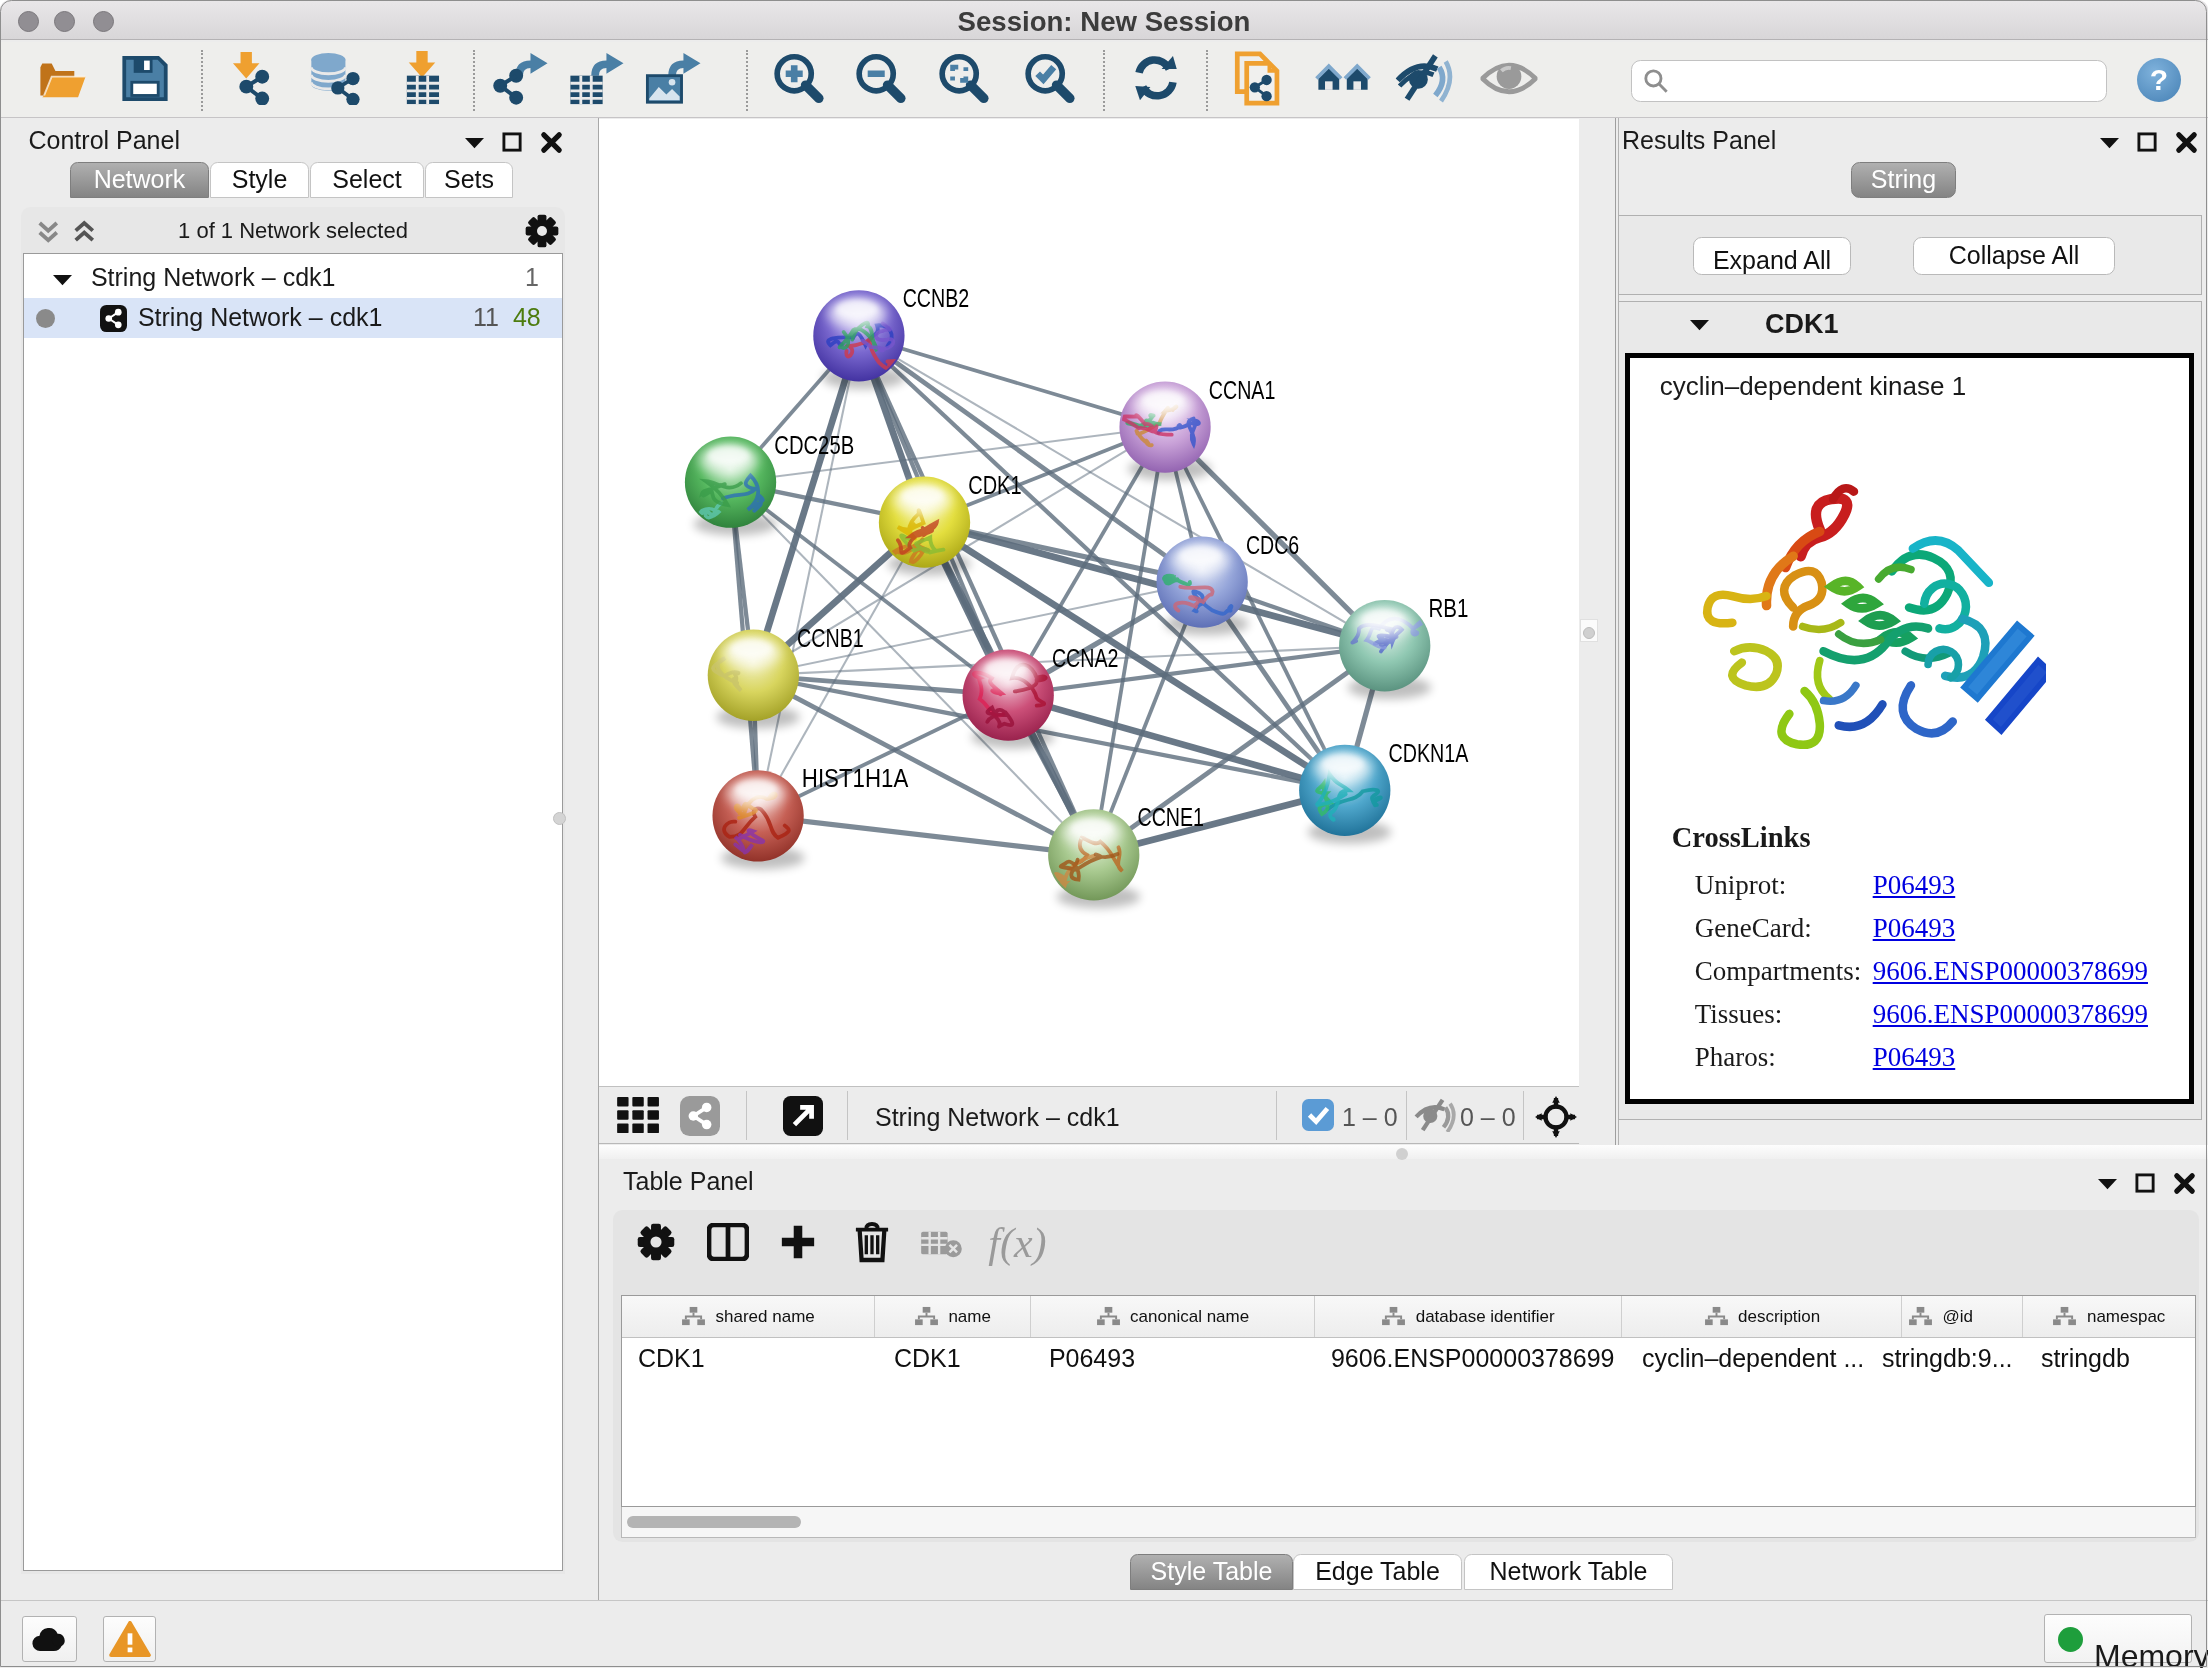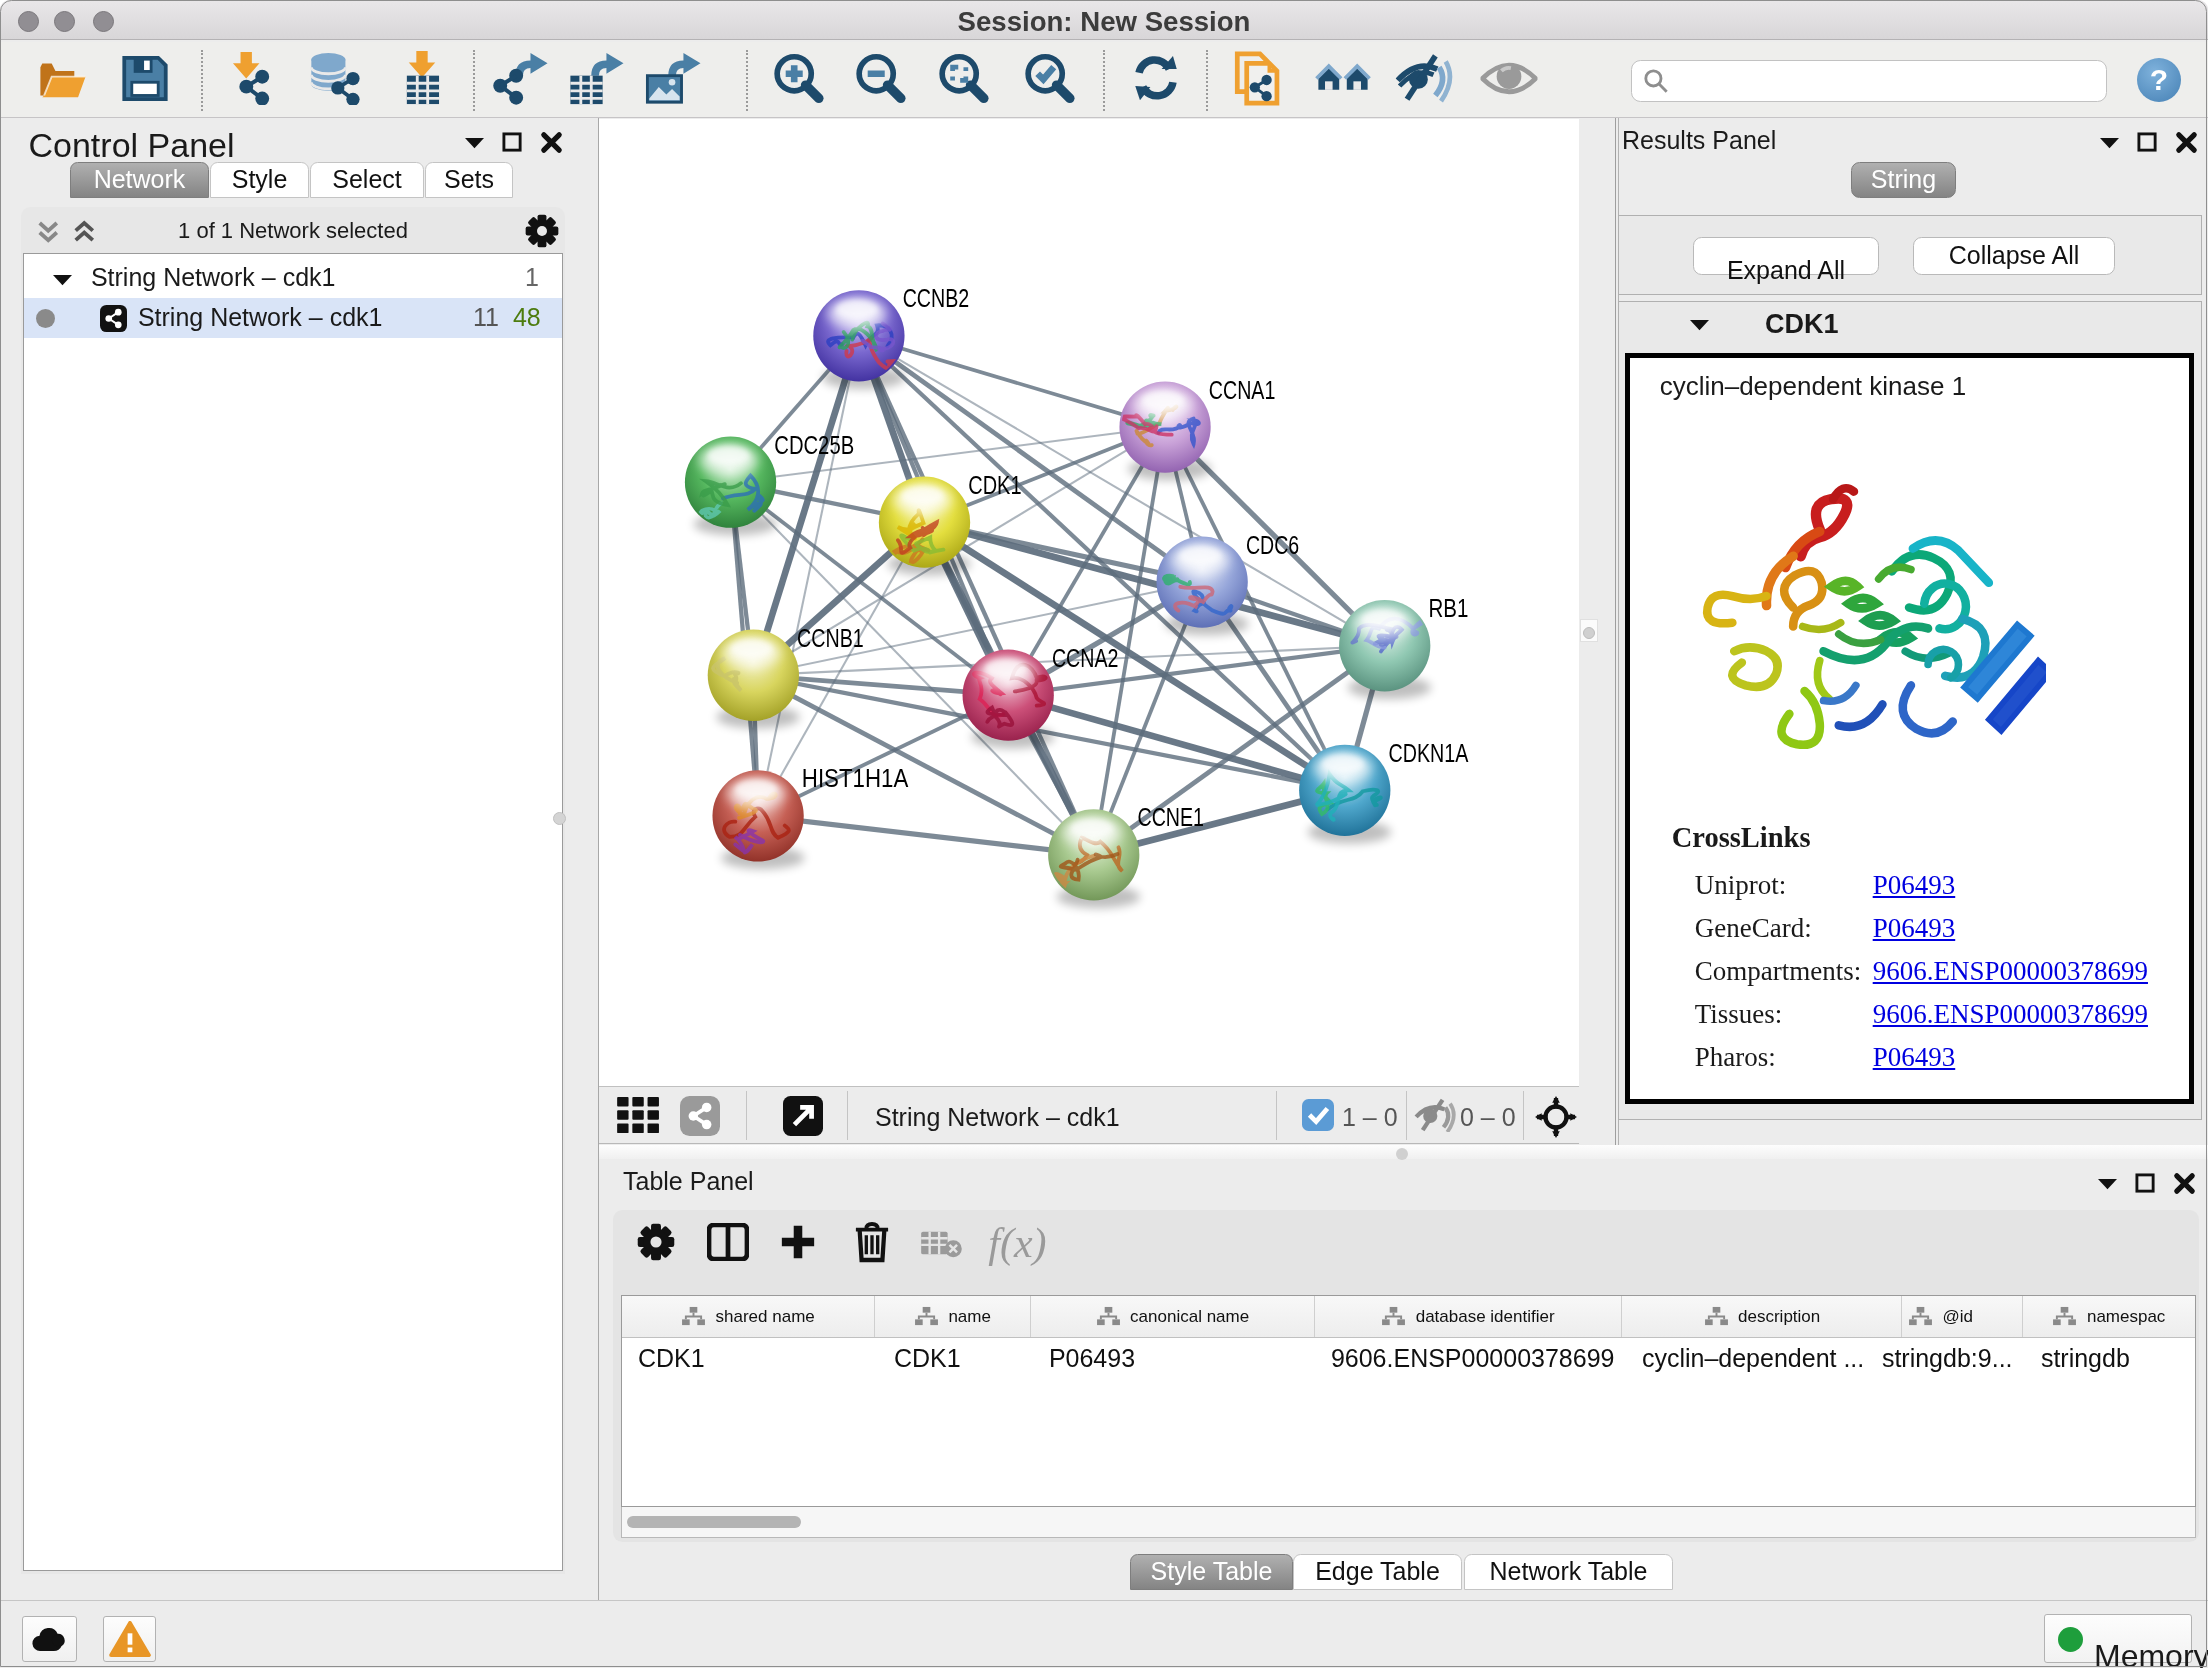--- a/index.html
+++ b/index.html
@@ -13,21 +13,21 @@
 #toolbar {position:absolute;left:0;top:42px;width:2208px;height:76px;background:#eeeeec;
   border-bottom:1px solid #c6c4c6}
 .ticon {position:absolute;top:38px;transform:translate(-50%,-50%)}
 .tsep {position:absolute;top:7.6px;height:61px;width:0;border-left:2.9px dotted #9a9a9a}
 .searchbox {position:absolute;left:1631px;top:18px;width:476px;height:42px;background:#fff;
   border:1.9px solid #c2c2c2;border-radius:9.5px;padding:5.7px 0 0 9.5px}
 .helpbtn {position:absolute;left:2137px;top:16px;width:44px;height:44px;border-radius:50%;
   background:radial-gradient(circle at 40% 32%,#7fb2dc,#4580b4);color:#fff;font-size:30px;font-weight:bold;
   text-align:center;line-height:44px}
 .nlab {font-size:28px;fill:#000;font-family:"Liberation Sans",sans-serif}
-.ptitle {font-size:34px;color:#1a1a1a}
+.ptitle {font-size:25px;color:#1a1a1a}
 .pctl {position:absolute;display:flex;gap:17px;align-items:center}
 .tab {position:absolute;height:36px;background:#fff;border:1px solid #c4c4c4;border-radius:7.6px 7.6px 0 0;
   font-size:25px;text-align:center;padding-top:1.9px;color:#111}
 .tabsel {background:linear-gradient(#b0b0b0,#848484);color:#fff;border-color:#7e7e7e}
 .btn {position:absolute;background:#fff;border:1.9px solid #b9b9b9;border-radius:8.6px;
   font-size:25px;text-align:center;color:#111}
 a.lnk {color:#0000e0;text-decoration:underline}
 .hdrcell {position:absolute;top:0;height:100%;display:flex;align-items:center;justify-content:center;gap:9.5px;
   font-size:17px;color:#111;border-right:1.9px solid #cfcfcf}
 .cell {position:absolute;font-size:25px;color:#111}
@@ -654,21 +654,21 @@
       <svg width="21" height="21" viewBox="0 0 22 22">
         <rect x="2" y="2" width="17" height="17" fill="none" stroke="#111" stroke-width="3"></rect>
       </svg>
       <svg width="23" height="23" viewBox="0 0 24 24">
         <path d="M4,4 L20,20 M20,4 L4,20" stroke="#111" stroke-width="5.5" stroke-linecap="round"></path>
       </svg>
     </div>
   <div class="abs" style="left:301px;top:44px;width:105px;height:36px;background:linear-gradient(#b0b0b0,#848484);
        border:1px solid #7e7e7e;border-radius:8.6px;color:#fff;font-size:25px;text-align:center;padding-top:1.9px">String</div>
   <div class="abs" style="left:68px;top:97px;width:584px;height:80px;background:#e9e9e9;border:1.9px solid #b0b0b0">
-    <div class="btn" style="left:74px;top:21px;width:186px;height:38px;padding-top:18px">Expand All</div>
+    <div class="btn" style="left:74px;top:21px;width:158px;height:38px;padding-top:8px">Expand All</div>
     <div class="btn" style="left:294px;top:21px;width:202px;height:38px;padding-top:2.9px">Collapse All</div>
   </div>
   <div class="abs" style="left:68px;top:183px;width:584px;height:819px;background:#e9e9e9;border:1.9px solid #b0b0b0">
     <div class="abs" style="left:70px;top:15px"><svg width="21" height="13.3" viewBox="0 0 22 14">
           <path d="M1,2 L21,2 L11,13 Z" fill="#111"></path>
         </svg></div>
     <div class="abs" style="left:146px;top:6.7px;font-size:27px;font-weight:bold">CDK1</div>
     <div class="abs" style="left:5.7px;top:51px;width:569px;height:751px;background:#ffffff;border:5px solid #000000">
       <div class="abs" style="left:30px;top:13.3px;font-size:26px">cyclin–dependent kinase 1</div>
       <div class="abs" style="left:49px;top:107px"><svg width="367" height="304" viewBox="0 0 386 320">

